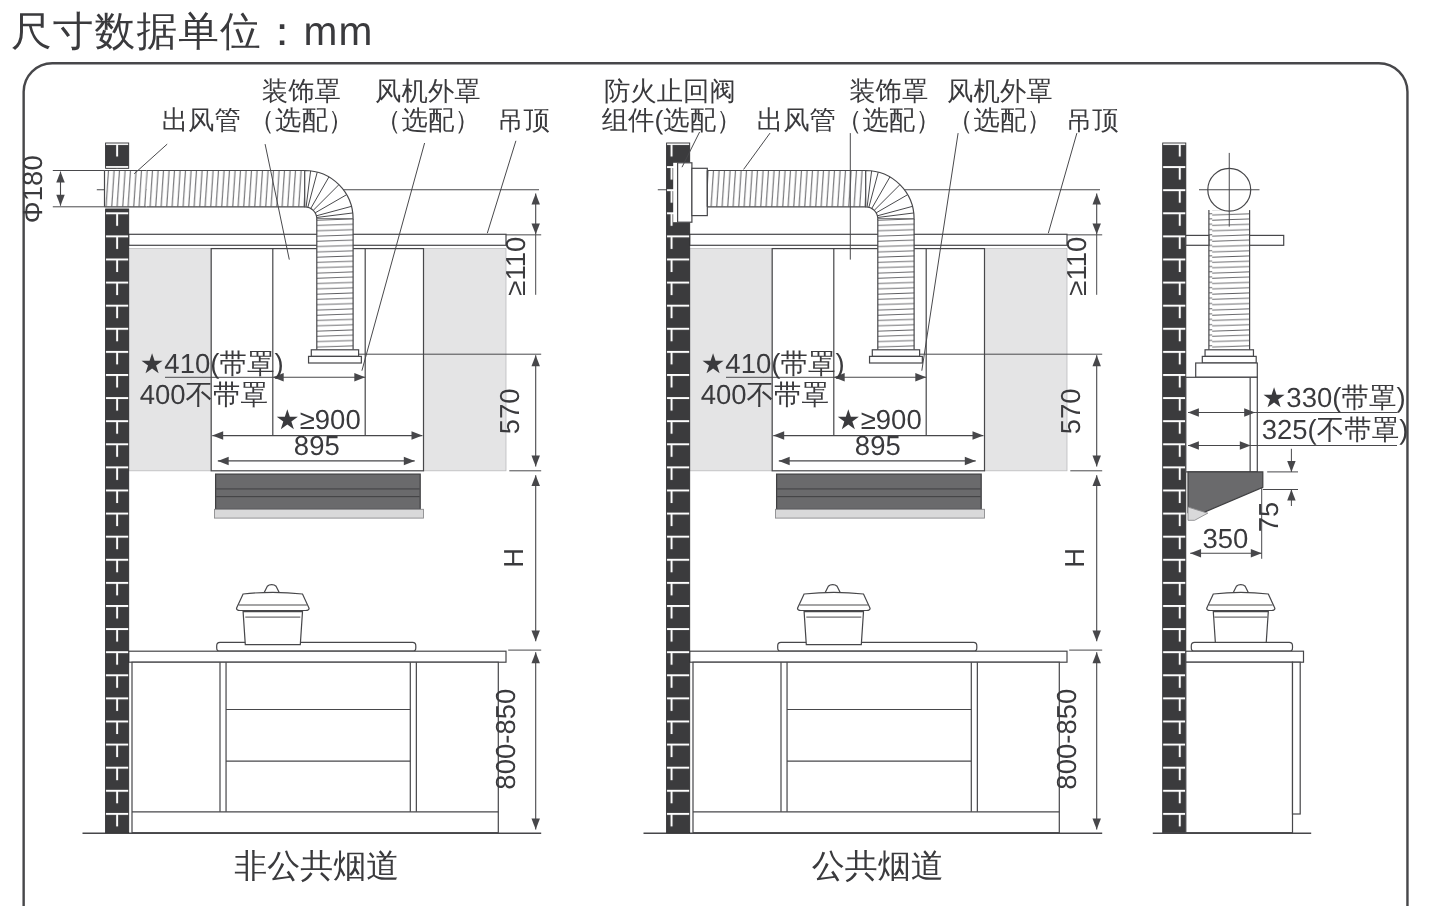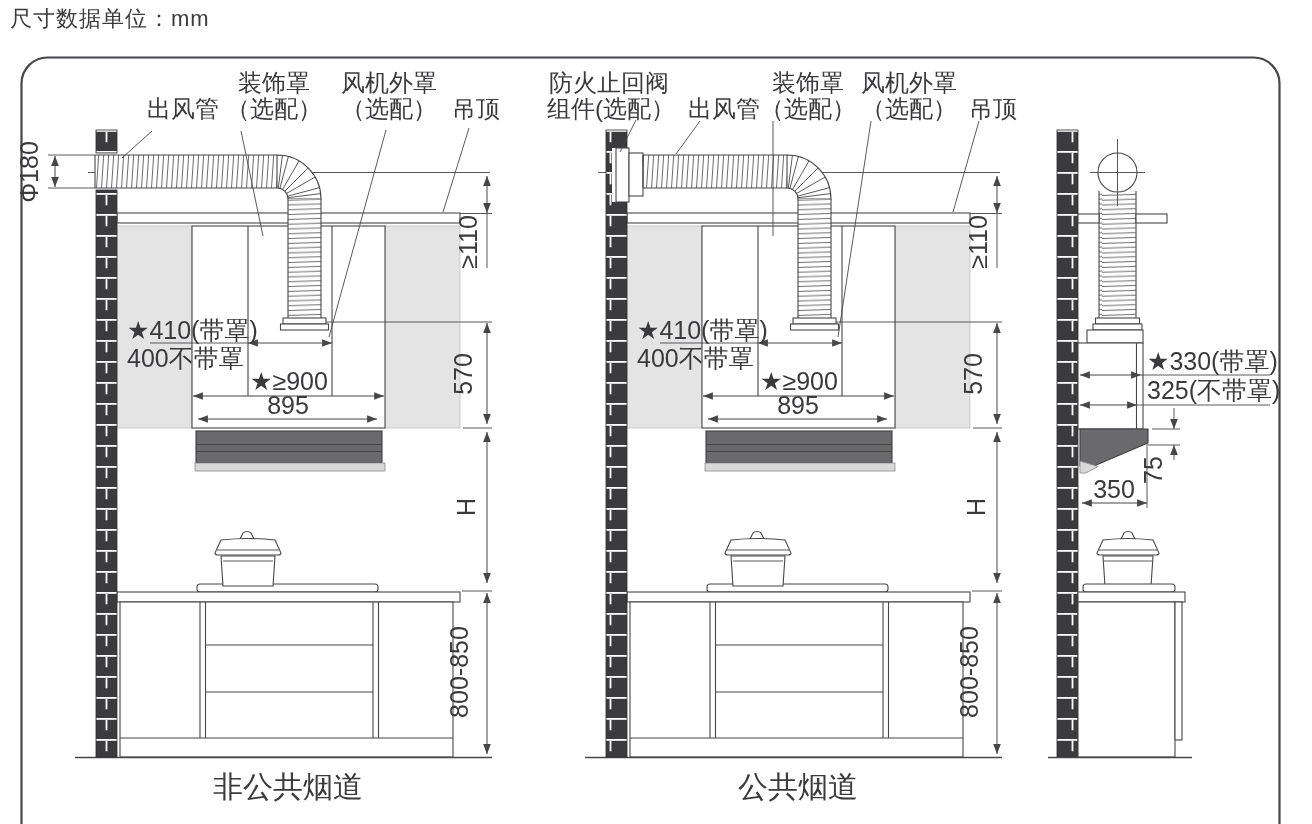--- a/index.html
+++ b/index.html
@@ -1,18 +1,18 @@
 <!DOCTYPE html>
 <html><head>
 <meta charset="utf-8">
 <style>
   html,body{margin:0;padding:0;background:#fff;}
   .wrap{position:relative;width:1312px;height:824px;background:#fff;overflow:hidden;
         font-family:"Liberation Sans","DejaVu Sans",sans-serif;}
-  .title{position:absolute;left:10px;top:4px;font-size:22px;color:#3a3a3d;letter-spacing:1px;}
+  .title{position:absolute;left:10px;top:4px;font-size:37px;color:#3a3a3d;letter-spacing:1px;}
   svg{position:absolute;left:0;top:0;}
   svg text{font-family:"Liberation Sans","DejaVu Sans",sans-serif;fill:#3a3a3d;}
   .s{stroke:#47474a;stroke-width:1.1;fill:none;}
   .s2{stroke:#47474a;stroke-width:1.5;fill:none;}
   .thin{stroke:#47474a;stroke-width:0.9;fill:none;}
   .f{fill:#ffffff;stroke:#47474a;stroke-width:1.1;}
   .panel{fill:#e4e4e5;stroke:#b9b9bb;stroke-width:0.7;}
   .hood{fill:#6a6a6c;stroke:#3f3f41;stroke-width:1.1;}
   .hoodline{stroke:#3f3f41;stroke-width:0.9;fill:none;}
   .strip{fill:#d9d9da;stroke:#8a8a8c;stroke-width:0.8;}

